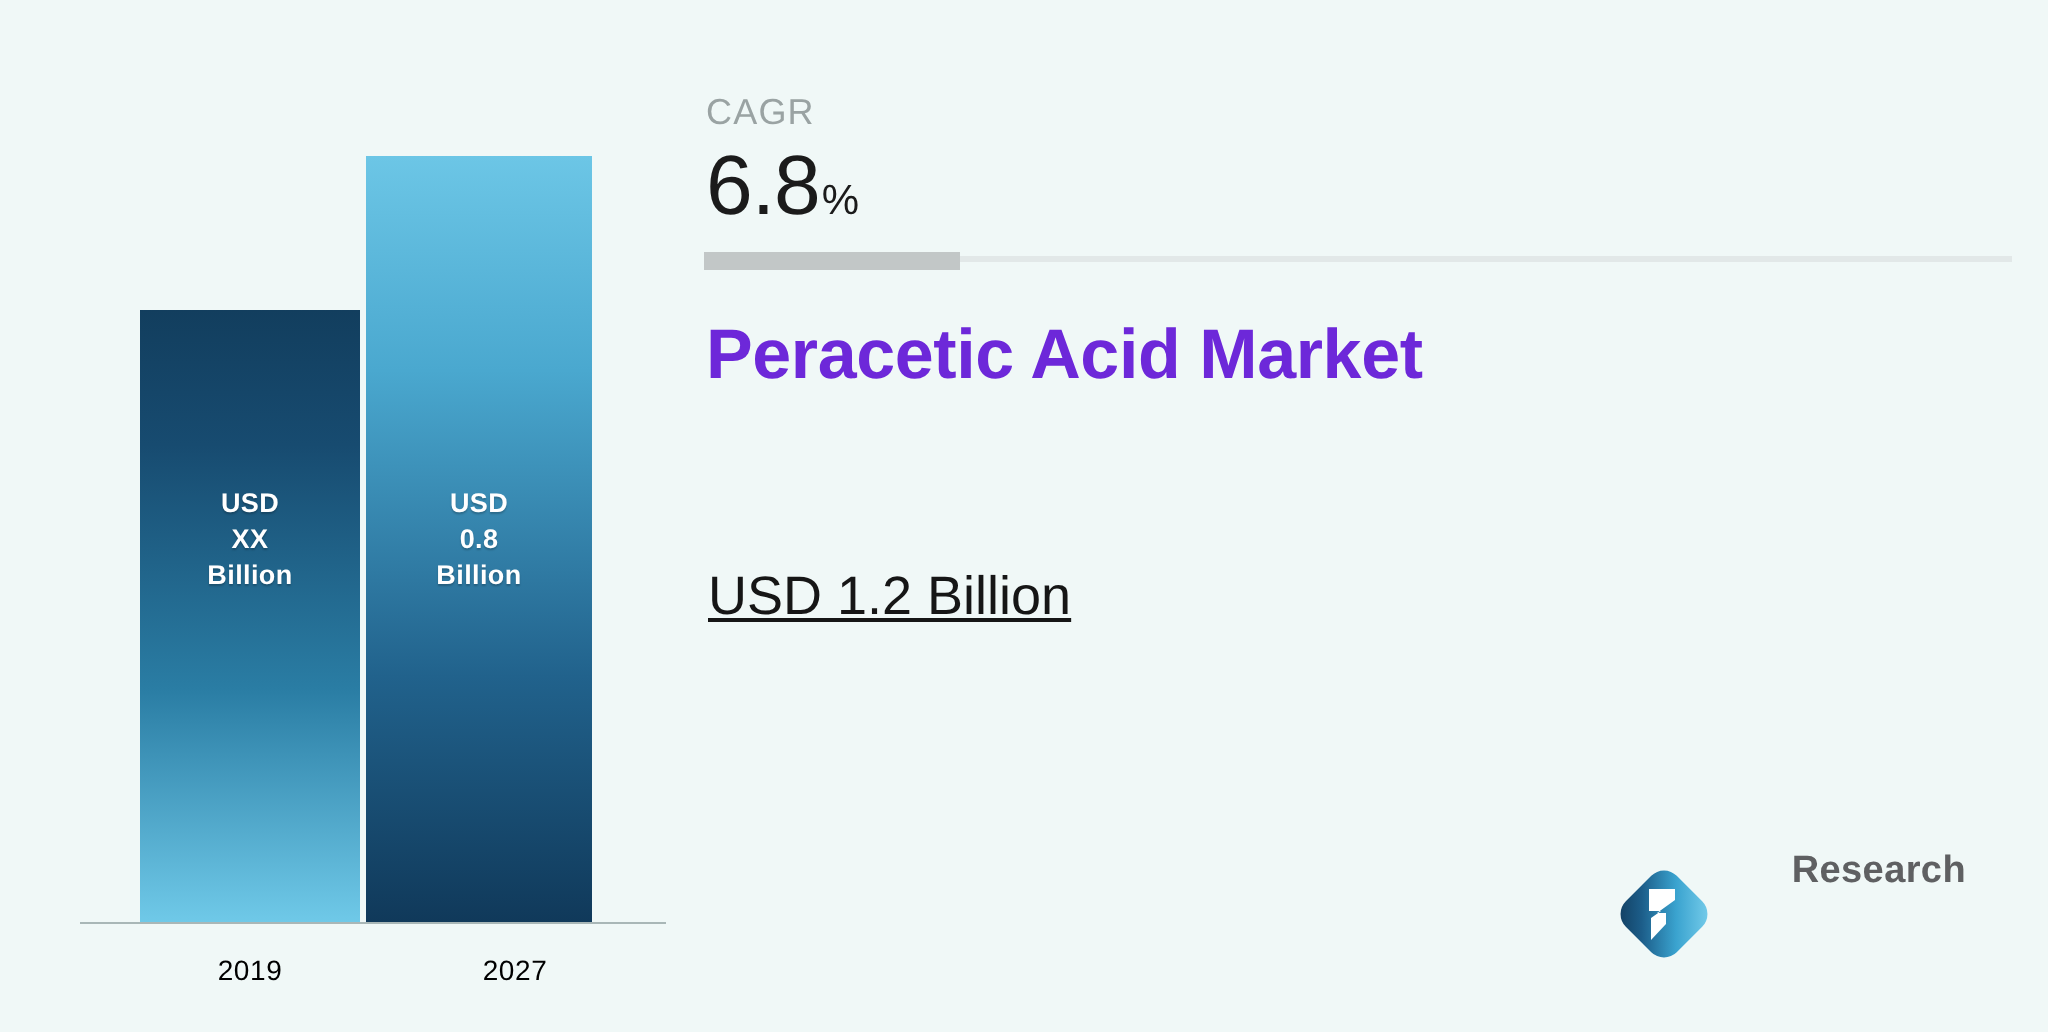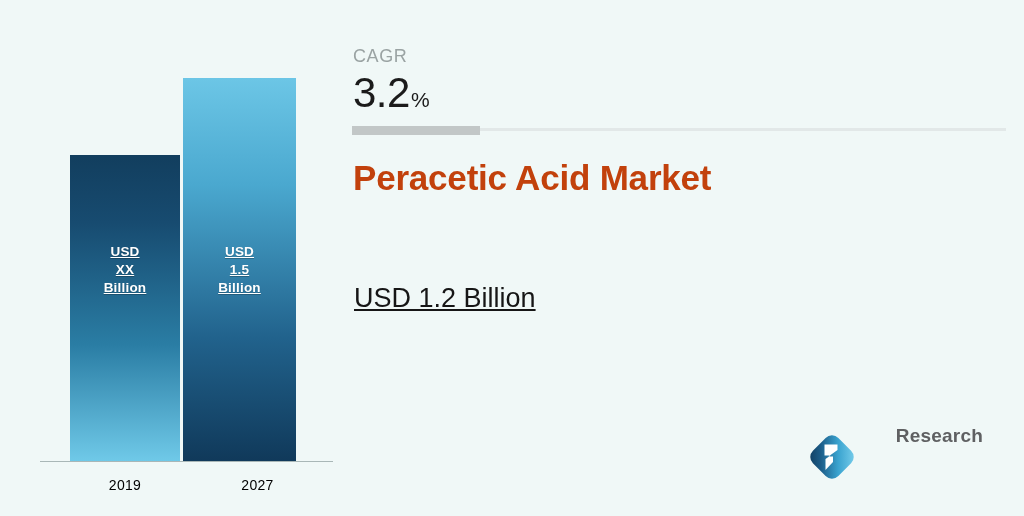--- a/index.html
+++ b/index.html
@@ -61,21 +61,21 @@
     color: #ffffff;
     font-weight: bold;
     font-size: 13.5px;
     line-height: 18px;
     letter-spacing: 0.2px;
     text-shadow: 0 1px 1px rgba(0,0,0,0.22);
   }
   #bar-2019 .bar-label { top: 88px; }
   #bar-2027 .bar-label { top: 165px; }
 
-  .bar-label span { display: block; text-decoration: underline; }
+  .bar-label span { display: block; }
 
   .tick-label {
     position: absolute;
     top: 477px;
     text-align: center;
     font-size: 14px;
     color: #000000;
     letter-spacing: 0.3px;
   }
   #tick-2019 { left: 70px;  width: 110px; }
@@ -135,21 +135,21 @@
     height: 9px;
     background: #c2c7c7;
   }
 
   #market-title {
     position: absolute;
     left: 2px;
     top: 158px;
     font-size: 35px;
     font-weight: bold;
-    color: #c2410c;
+    color: #6d28d9;
     letter-spacing: -0.2px;
   }
 
   #forecast-caption {
     position: absolute;
     left: 3px;
     top: 229px;
     font-size: 20px;
     color: #1d1d1d;
   }
@@ -212,36 +212,36 @@
     <div class="bar-label">
       <span>USD</span>
       <span>XX</span>
       <span>Billion</span>
     </div>
   </div>
 
   <div class="bar" id="bar-2027">
     <div class="bar-label">
       <span>USD</span>
-      <span>1.5</span>
+      <span>0.8</span>
       <span>Billion</span>
     </div>
   </div>
 
   <div class="tick-label" id="tick-2019">2019</div>
   <div class="tick-label" id="tick-2027">2027</div>
 
 </div>
 
 <div id="info-panel">
 
   <div id="cagr-label">CAGR</div>
 
   <div id="cagr-value-row">
-    <span id="cagr-value">3.2</span>
+    <span id="cagr-value">6.8</span>
     <span id="cagr-unit">%</span>
   </div>
 
   <div id="divider">
     <div id="divider-accent"></div>
   </div>
 
   <div id="market-title">Peracetic Acid Market</div>
 
 

